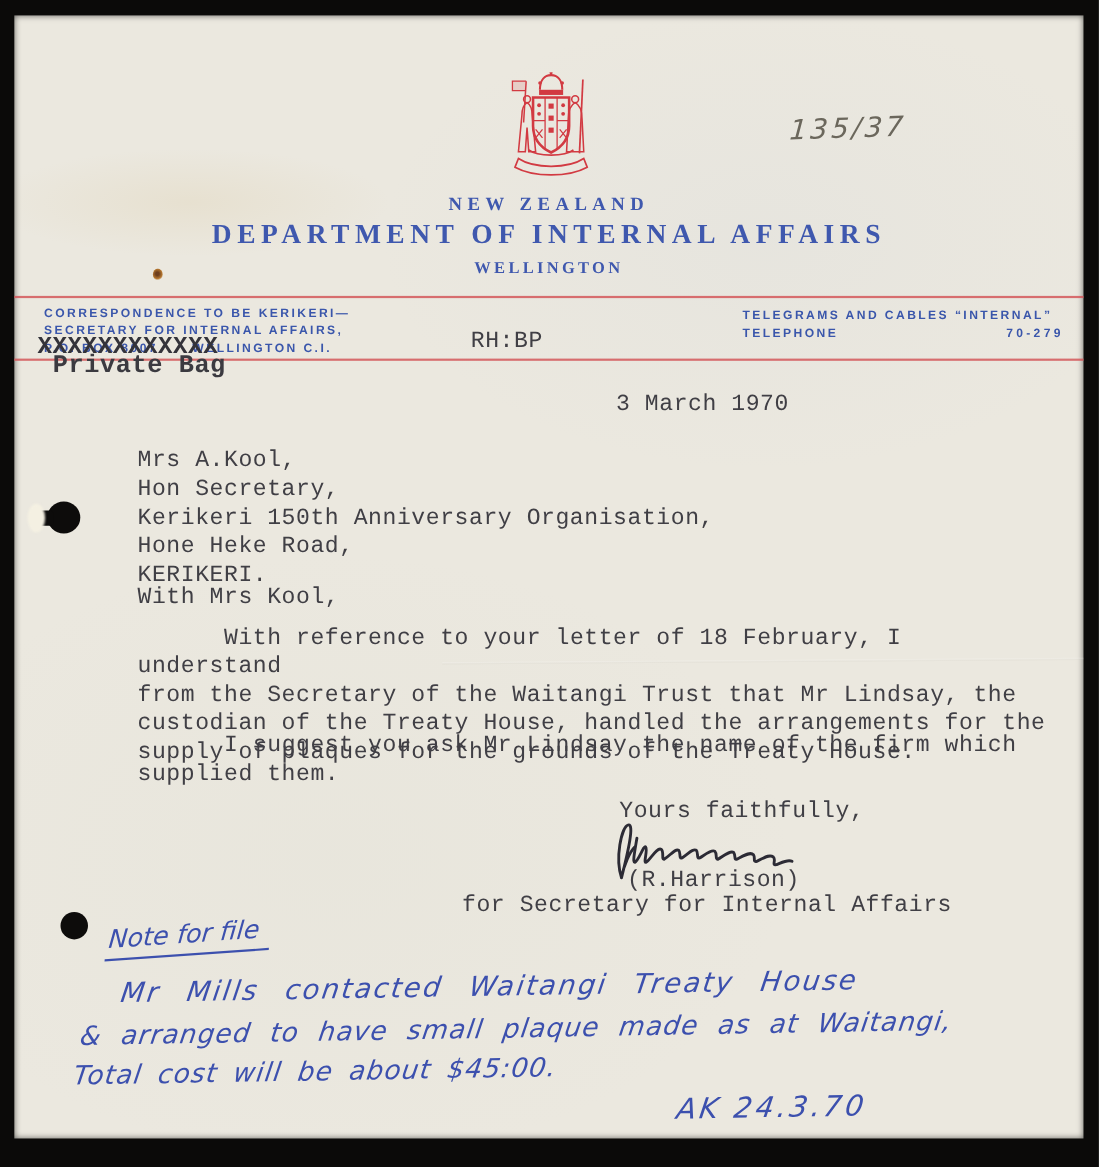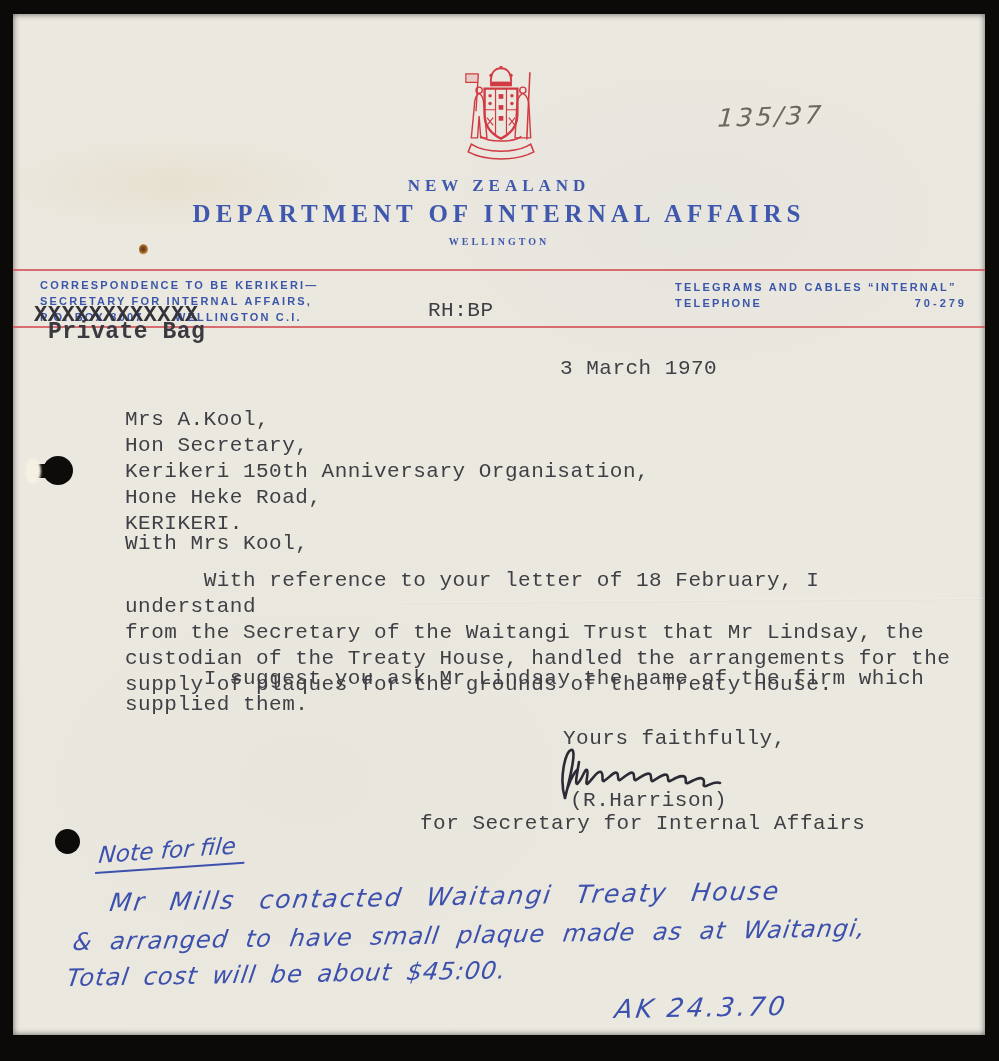--- a/index.html
+++ b/index.html
@@ -22,21 +22,21 @@
   .tw{
     font-family:"Liberation Mono","DejaVu Sans Mono",monospace;
     font-size:21px;line-height:26px;color:#403f45;
     white-space:pre-wrap;letter-spacing:.5px;
   }
   
   .bh{color:#3f58ae;}
   .serifcaps{font-family:"Liberation Serif","DejaVu Serif",serif;}
   .nz-line{font-size:17px;letter-spacing:5px;font-weight:bold;}
   .dept-line{font-size:25px;letter-spacing:5px;font-weight:bold;}
-  .city-line{font-size:10px;letter-spacing:3px;font-weight:bold;}
+  .city-line{font-size:15px;letter-spacing:3px;font-weight:bold;}
   .contact{
     font-family:"Liberation Sans",sans-serif;font-weight:bold;
     font-size:11px;letter-spacing:2.2px;color:#3a56ab;line-height:16px;
     white-space:nowrap;
   }
   .rule{position:absolute;left:0;width:100%;height:2px;background:#d4575a;opacity:.85;}
   
   .hw{
     font-family:"DejaVu Sans",sans-serif;font-style:italic;
     color:#3c50ae;transform:skewX(-9deg) rotate(-1deg);

